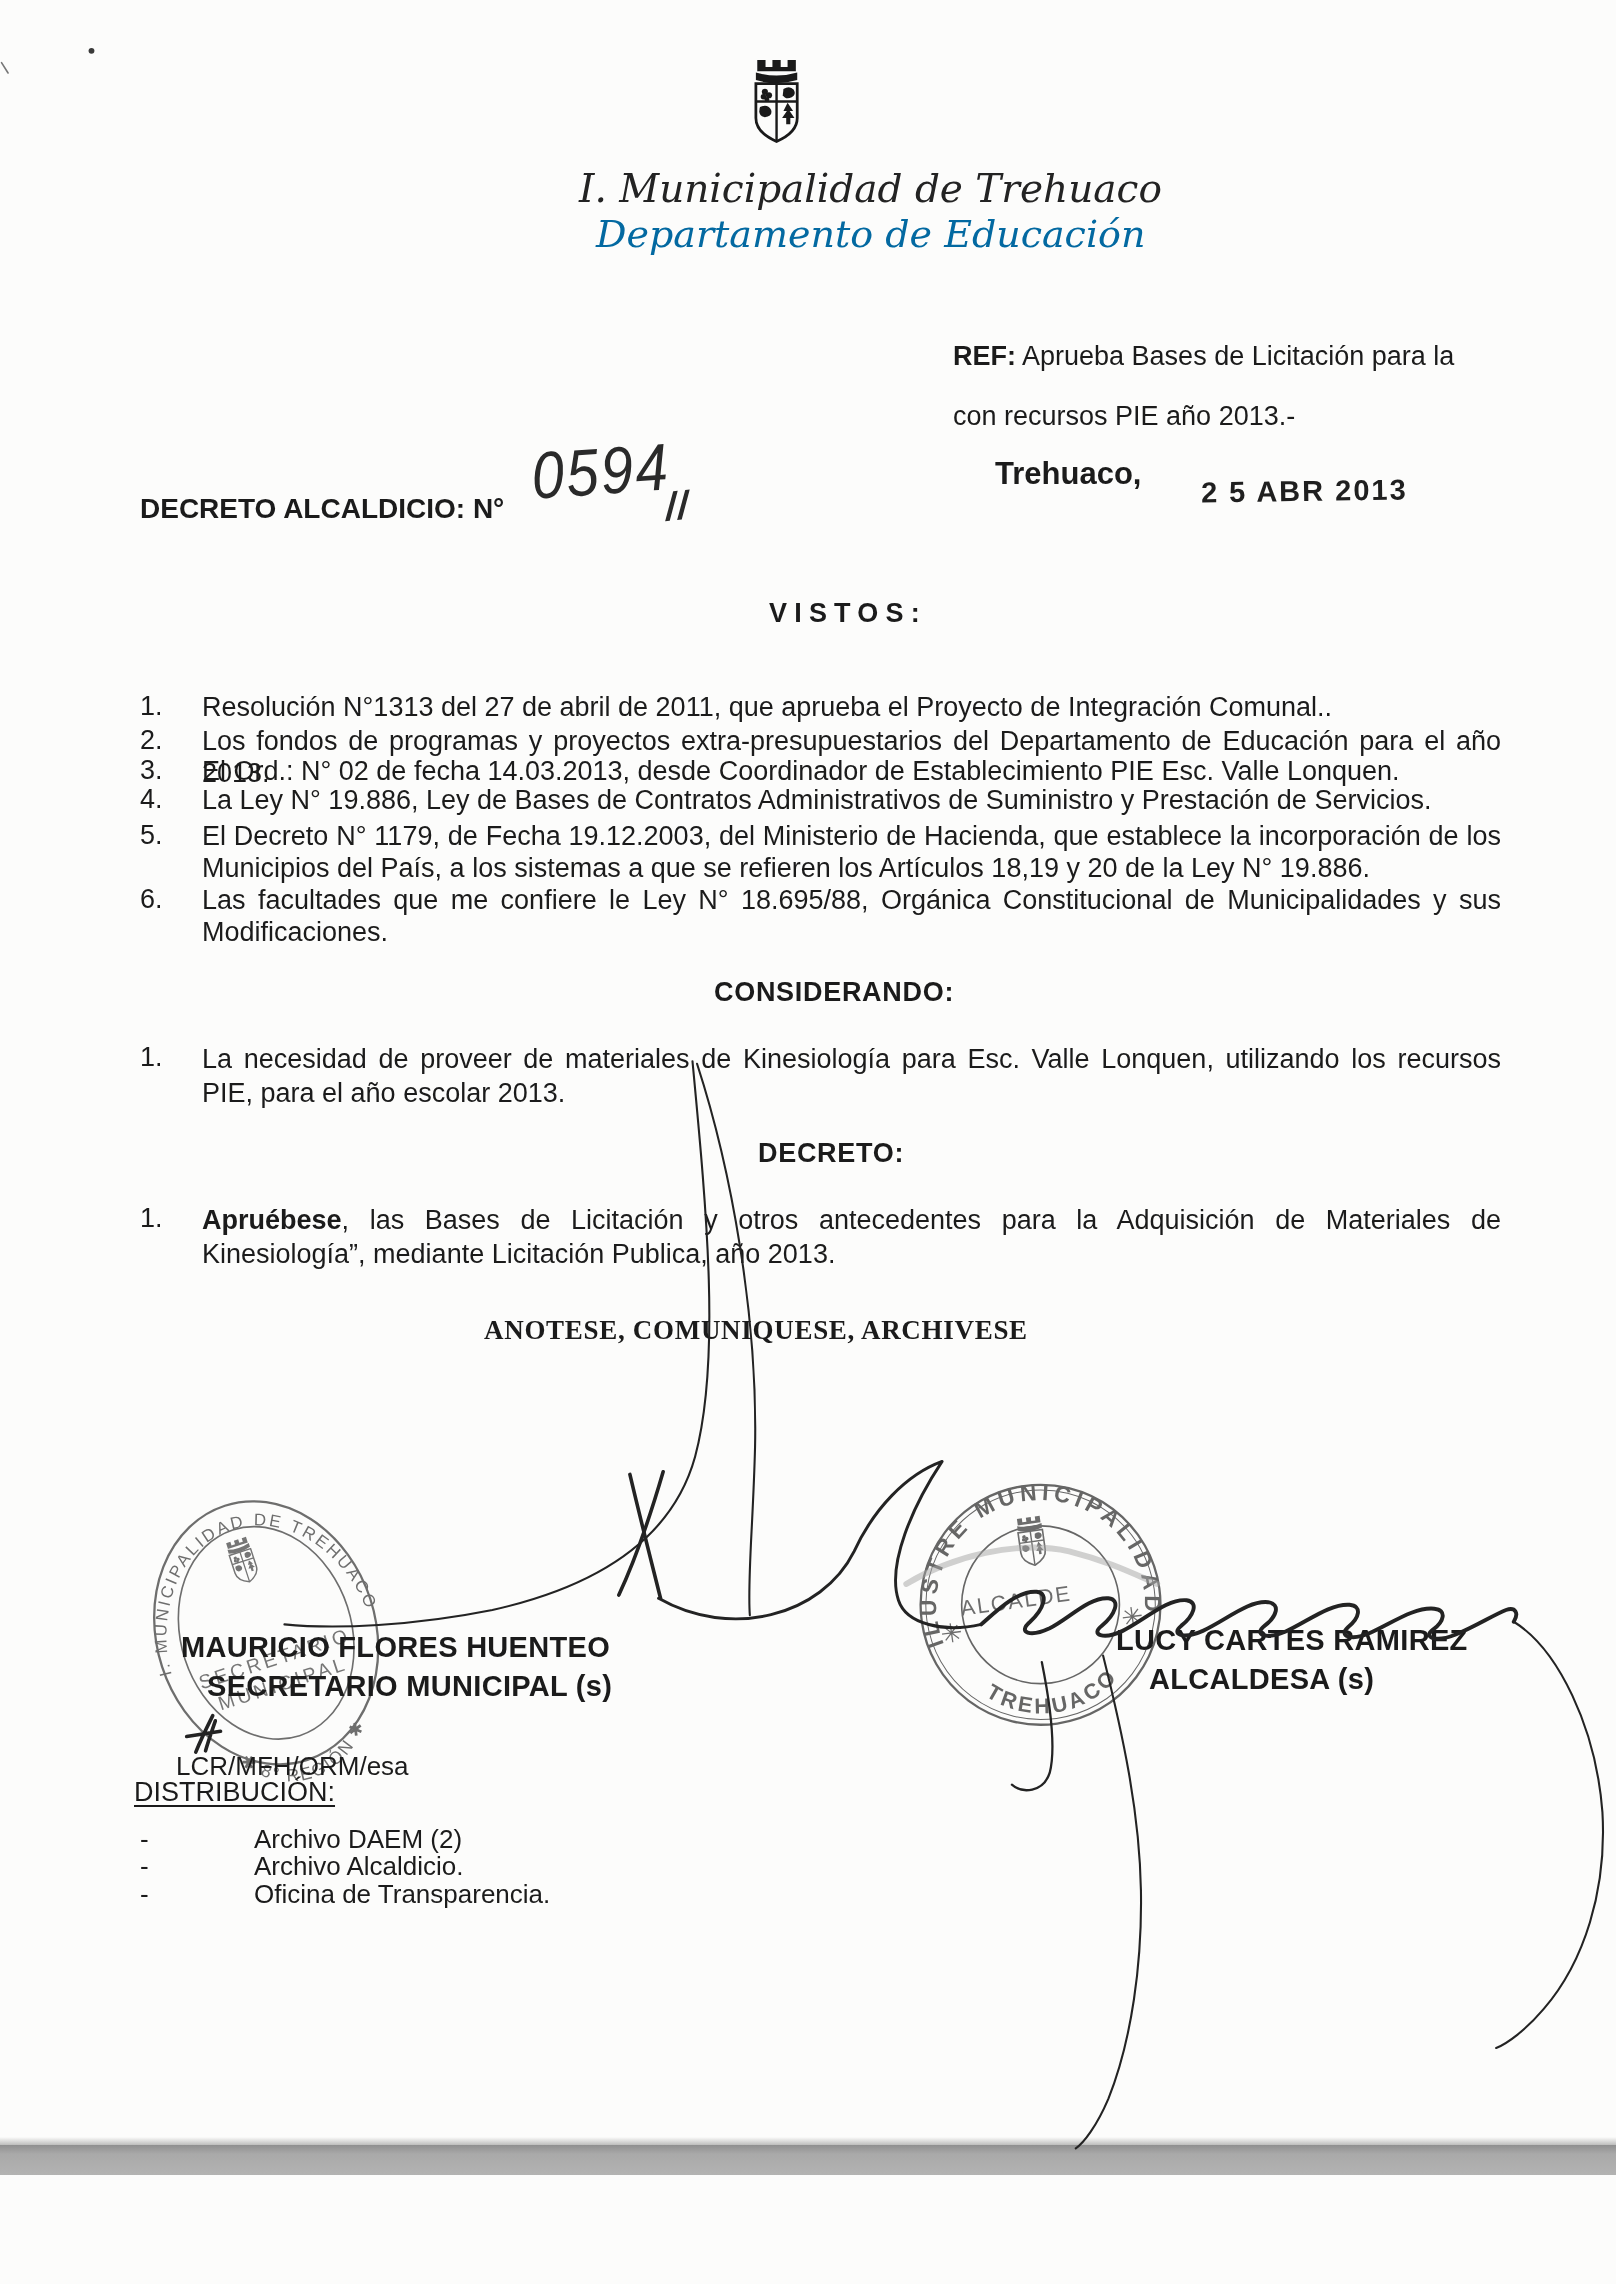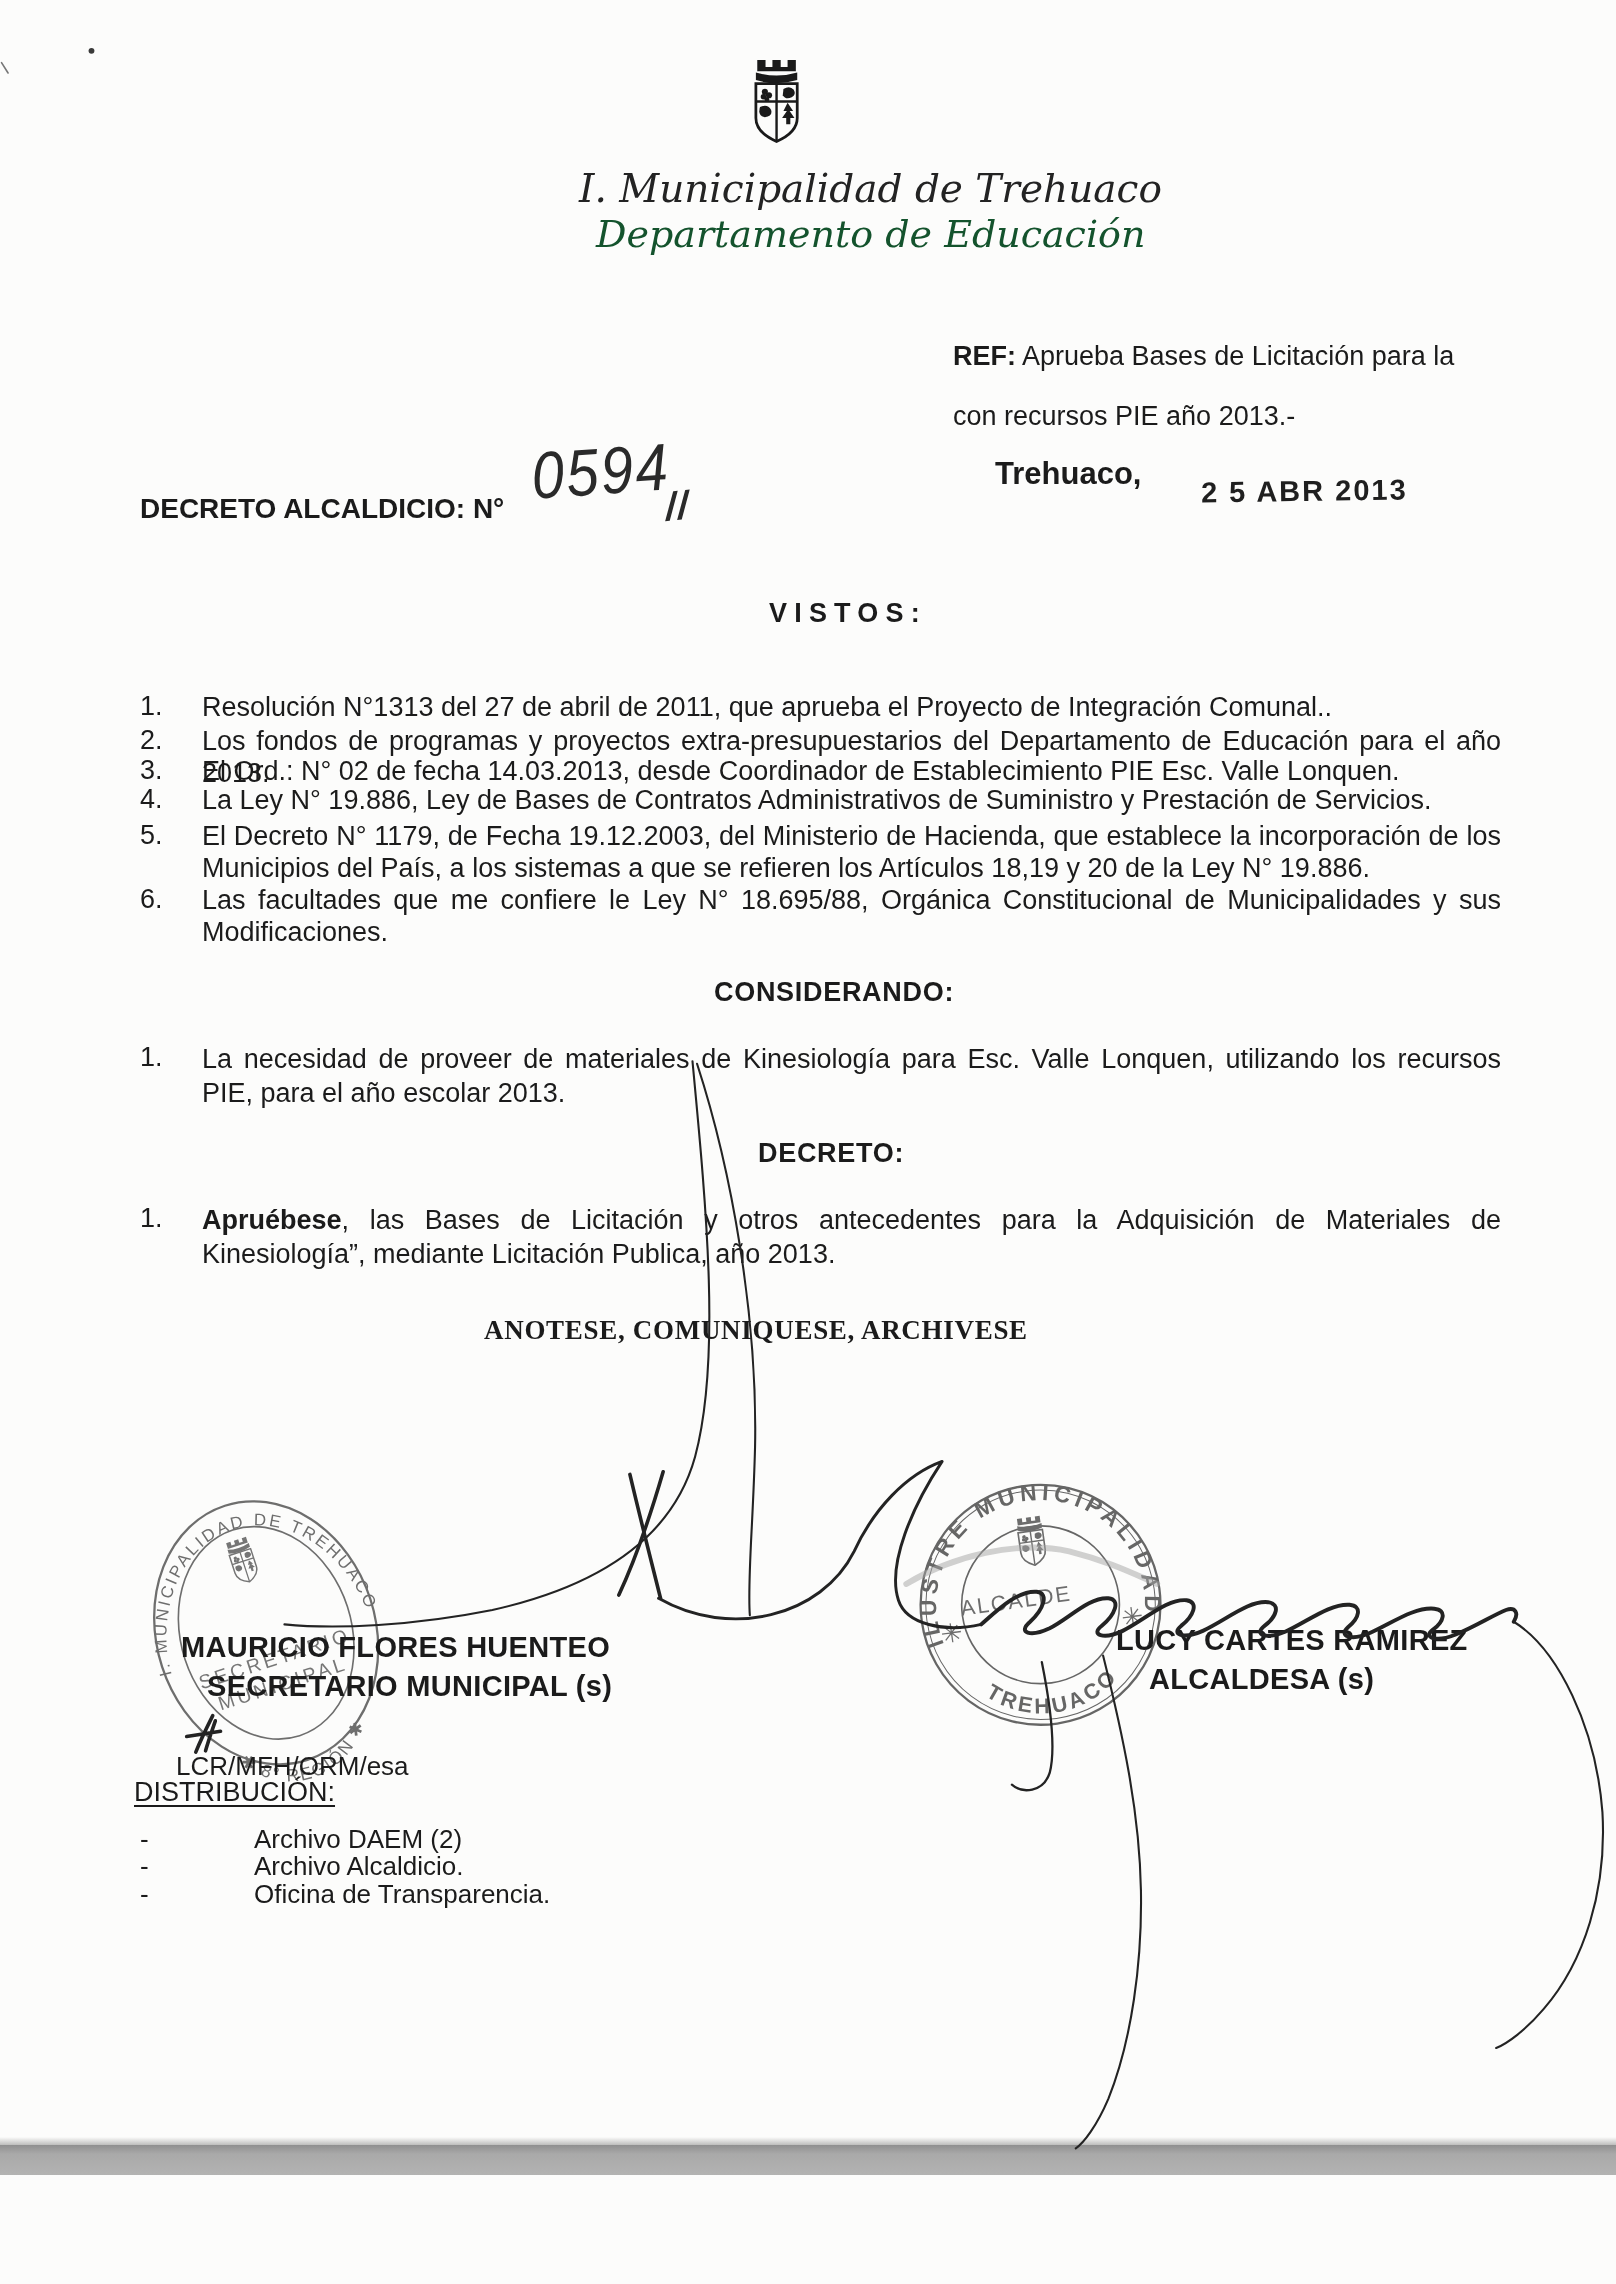--- a/index.html
+++ b/index.html
@@ -6,21 +6,21 @@
   .page{position:relative;width:1617px;height:2284px;background:#fcfcfb;overflow:hidden;
         font-family:"Liberation Sans",sans-serif;color:#1b1b1b;}
   .abs{position:absolute;}
   .b{font-weight:bold;}
   .script{font-family:"DejaVu Serif",serif;font-style:italic;}
   .layer{position:absolute;left:0;top:0;width:1617px;height:2284px;}
   #stamps-layer{z-index:1;}
   #text-layer{z-index:2;position:absolute;left:0;top:0;width:1617px;height:2284px;}
   #strokes-layer{z-index:3;pointer-events:none;}
   .org1{left:579px;top:166px;font-size:39px;color:#232323;}
-  .org2{left:596px;top:212px;font-size:38px;color:#14532d;}
+  .org2{left:596px;top:212px;font-size:38px;color:#0369a1;}
   .refblock{left:953px;top:329px;width:561px;font-size:27px;line-height:30px;margin-top:12px;}
   .place{left:995px;top:456px;font-size:31px;}
   .datestamp{left:1201px;top:475px;font-size:29px;font-weight:600;letter-spacing:2px;
              color:#1f1f1f;transform:rotate(-0.8deg);}
   .decreeline{left:140px;top:493px;font-size:28px;}
   .hand{left:529px;top:438px;font-size:66px;font-style:italic;color:#2a2a2a;
         transform:rotate(-4deg) scaleX(.88);transform-origin:left top;letter-spacing:2.6px;}
   .hand-suffix{left:665px;top:484px;font-size:39px;font-style:italic;font-weight:bold;
         color:#2a2a2a;transform:rotate(-6deg);letter-spacing:1.3px;}
   .h-vistos{left:769px;top:598px;font-size:27px;letter-spacing:7.2px;}

